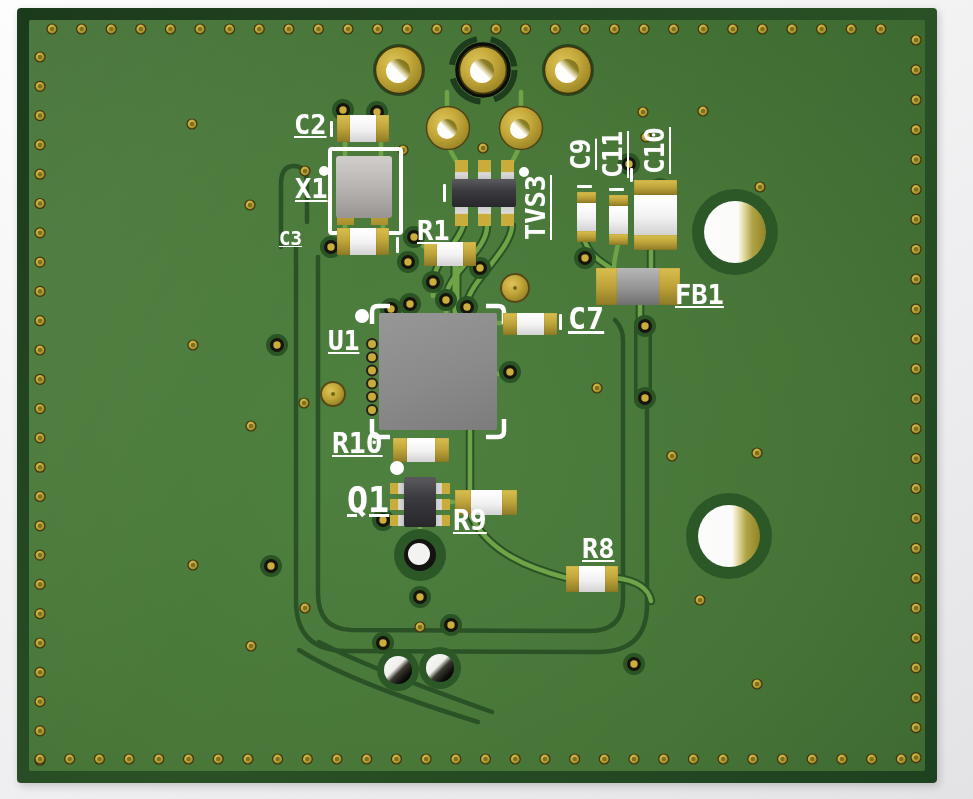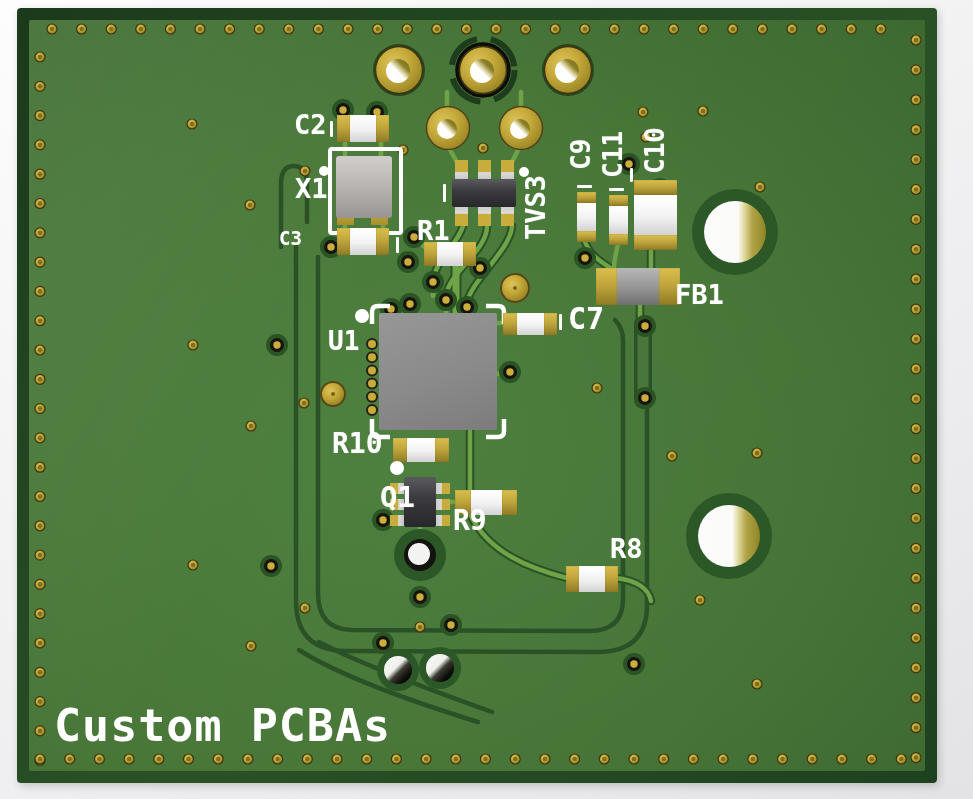--- a/index.html
+++ b/index.html
@@ -27,21 +27,21 @@
   .padt{background:linear-gradient(180deg,#c9ad3c 52%,#dcdcdc 58%,#bdbdbd);}
   .padb{background:linear-gradient(0deg,#c9ad3c 52%,#dcdcdc 58%,#c6c6c6);}
   .padl{background:linear-gradient(90deg,#c9ad3c 52%,#dcdcdc 58%,#bdbdbd);}
   .padr{background:linear-gradient(270deg,#c9ad3c 52%,#dcdcdc 58%,#c6c6c6);}
   .qfnbody{position:absolute;border-radius:2px;
     background:linear-gradient(160deg,#979797 0%,#8a8a8a 55%,#7c7c7c 100%);}
   .xtalbody{position:absolute;border-radius:3px;
     background:linear-gradient(180deg,#cecbc9 6%,#b5b1af 55%,#989492);}
   .goldsq{position:absolute;background:linear-gradient(180deg,#d2b746,#a78e2b);}
   .ref{position:absolute;color:#fff;font-weight:bold;line-height:1;letter-spacing:0px;
-    text-shadow:0 0 1px rgba(255,255,255,.4);white-space:nowrap;}
+    text-shadow:0 0 1px rgba(255,255,255,.4);white-space:nowrap;text-decoration:underline;}
   .ref.vert{writing-mode:vertical-rl;transform:rotate(180deg);}
   .dot{position:absolute;background:#fff;border-radius:50%;}
   .tick{position:absolute;background:#fff;border-radius:1px;}
   #title{position:absolute;color:#fff;font-weight:bold;letter-spacing:1px;}
 </style>
 </head>
 <body>
 
 <div id="stage">
   <div id="board">
@@ -709,36 +709,35 @@
         <div class="body-white"></div>
         <div class="pad"></div>
       </div>
       <div class="comp h" style="left: 566px; top: 566px; width: 52px; height: 26px;">
         <div class="pad"></div>
         <div class="body-white"></div>
         <div class="pad"></div>
       </div>
     </div>
   <div id="silk">
-    <div id="title" style="left: 54px; top: 699px; font-size: 45px;">Custom PCBAs</div>
   <div class="ref" style="left: 294px; top: 111px; font-size: 27px;">C2</div>
       <div class="ref" style="left: 295px; top: 175px; font-size: 27px;">X1</div>
       <div class="ref" style="left: 279px; top: 229px; font-size: 19px;">C3</div>
       <div class="ref" style="left: 417px; top: 217px; font-size: 27px;">R1</div>
       <div class="ref vert" style="left: 522px; top: 158px; font-size: 27px; height: 82px; width: 33px;">TVS3</div>
       <div class="ref vert" style="left: 568px; top: 124px; font-size: 26px; height: 46px; width: 32px;">C9</div>
       <div class="ref vert" style="left: 600px; top: 118px; font-size: 26px; height: 60px; width: 32px;">C11</div>
       <div class="ref vert" style="left: 642px; top: 108px; font-size: 26px; height: 66px; width: 32px;">C10</div>
       <div class="ref" style="left: 675px; top: 281px; font-size: 27px;">FB1</div>
       <div class="ref" style="left: 568px; top: 304px; font-size: 30px;">C7</div>
       <div class="ref" style="left: 328px; top: 328px; font-size: 26px;">U1</div>
       <div class="ref" style="left: 320px; top: 430px; font-size: 28px; margin-left: 12px;">R10</div>
-      <div class="ref" style="left: 347px; top: 483px; font-size: 29px; margin-left: 33px;">Q1</div>
+      <div class="ref" style="left: 347px; top: 483px; font-size: 35px;">Q1</div>
       <div class="ref" style="left: 453px; top: 507px; font-size: 28px;">R9</div>
-      <div class="ref" style="left: 610px; top: 535px; font-size: 27px;">R8</div>
+      <div class="ref" style="left: 582px; top: 535px; font-size: 27px;">R8</div>
       <div class="dot" style="left: 319px; top: 166px; width: 10px; height: 10px;"></div>
       <div class="dot" style="left: 355px; top: 309px; width: 14px; height: 14px;"></div>
       <div class="dot" style="left: 390px; top: 461px; width: 14px; height: 14px;"></div>
       <div class="dot" style="left: 519px; top: 167px; width: 10px; height: 10px;"></div>
       <div class="tick" style="left: 330px; top: 121px; width: 3px; height: 16px;"></div>
       <div class="tick" style="left: 396px; top: 237px; width: 3px; height: 16px;"></div>
       <div class="tick" style="left: 559px; top: 314px; width: 3px; height: 16px;"></div>
       <div class="tick" style="left: 577px; top: 185px; width: 15px; height: 3px;"></div>
       <div class="tick" style="left: 609px; top: 188px; width: 15px; height: 3px;"></div>
       <div class="tick" style="left: 630px; top: 168px; width: 3px; height: 14px;"></div>

